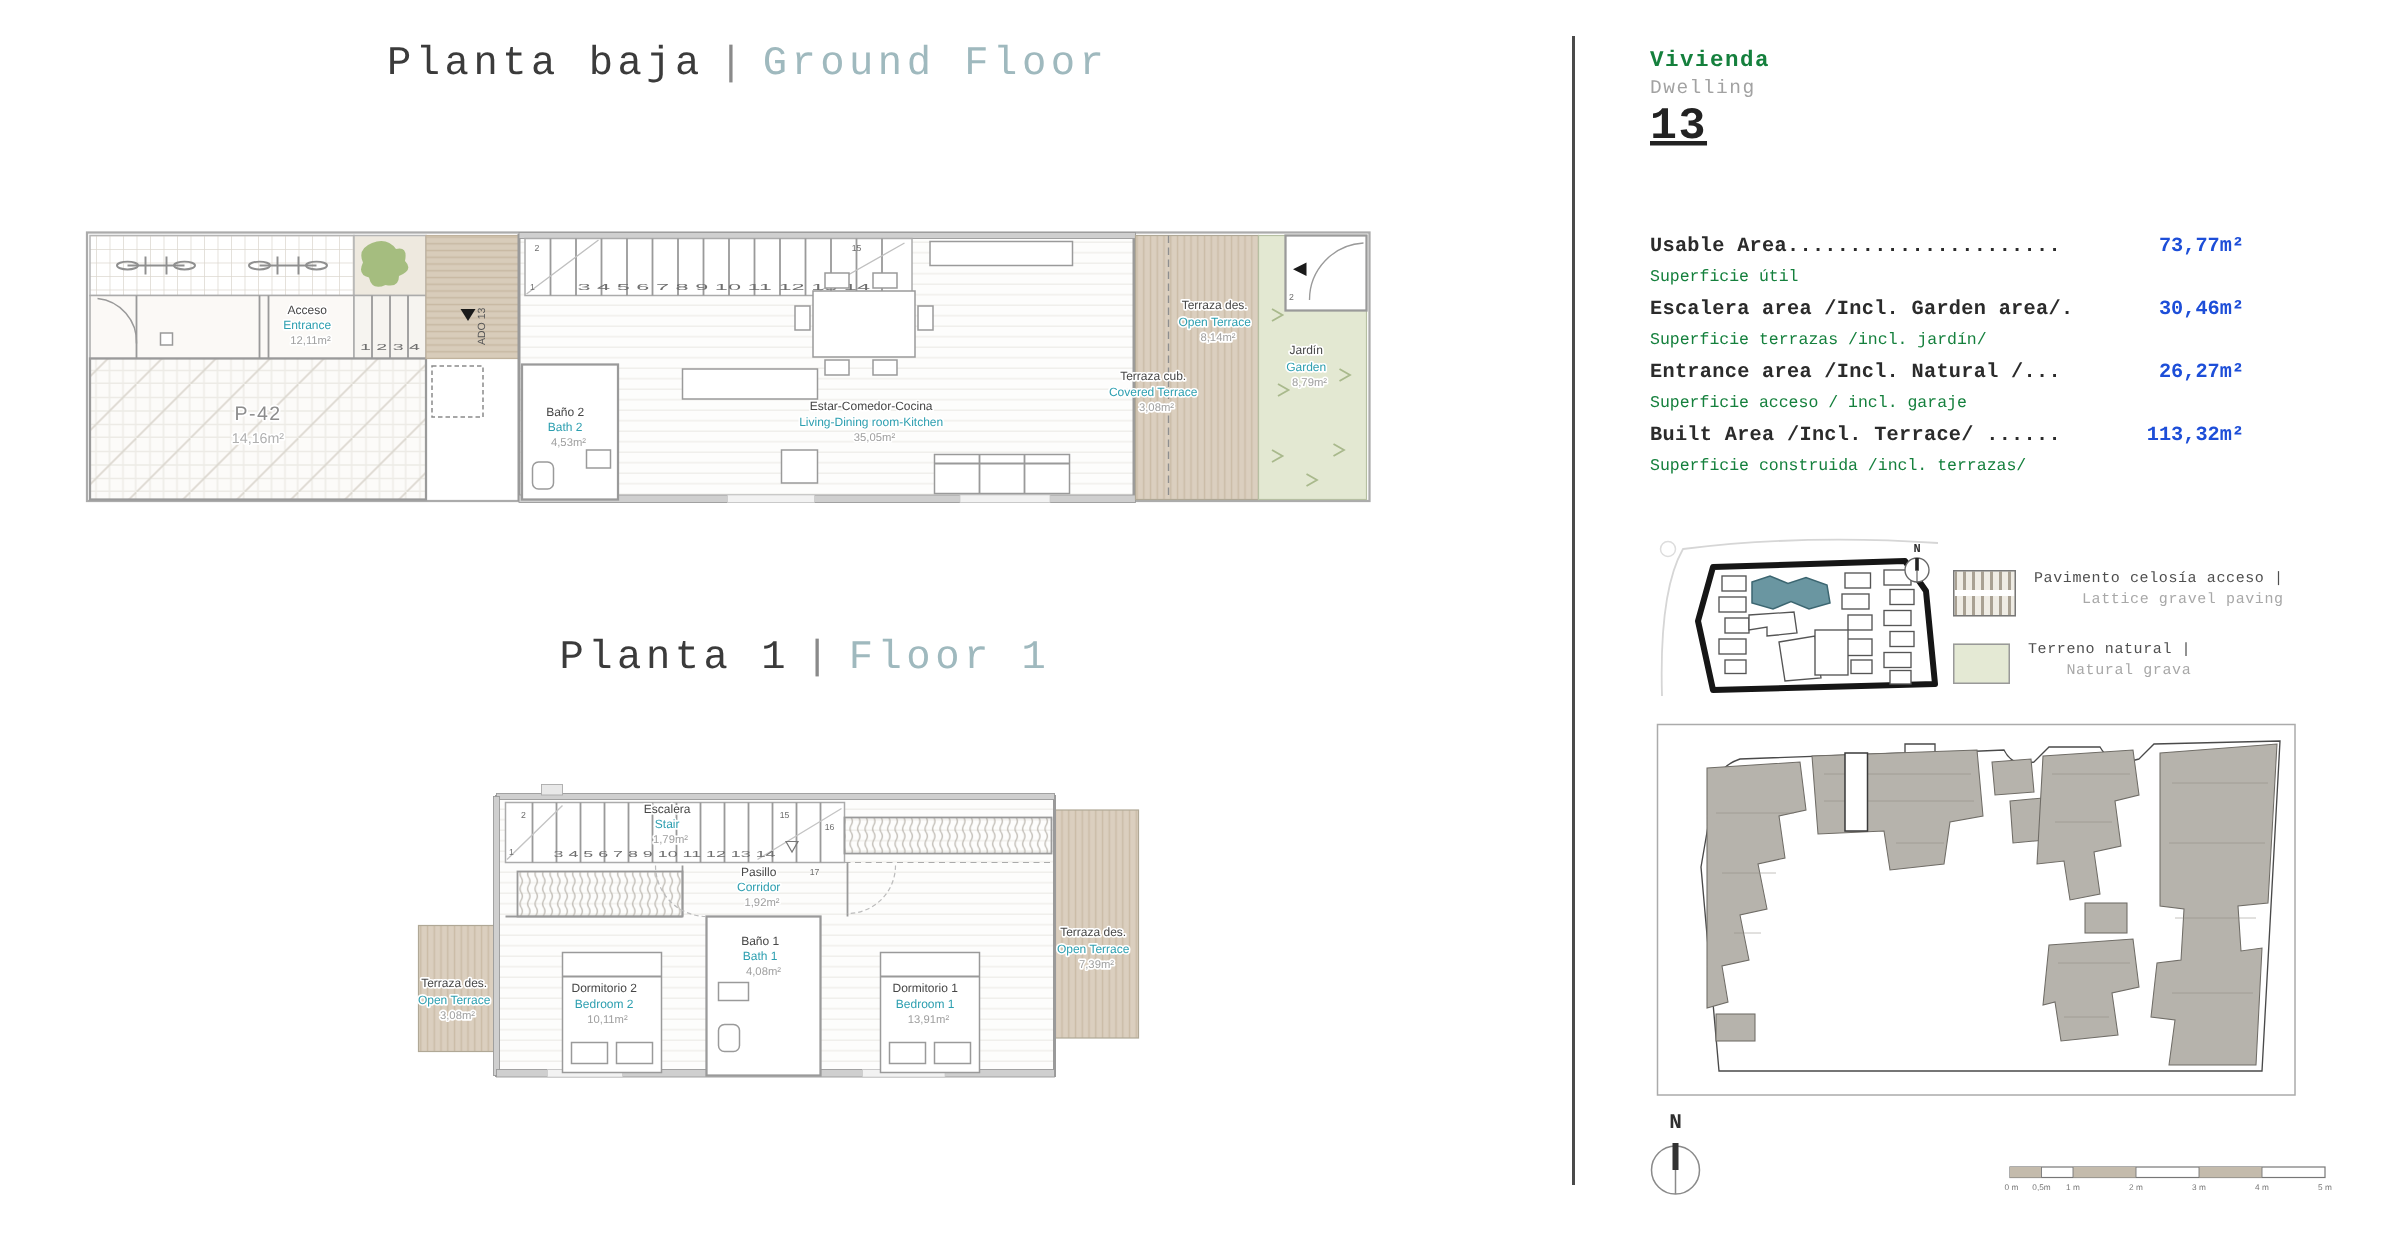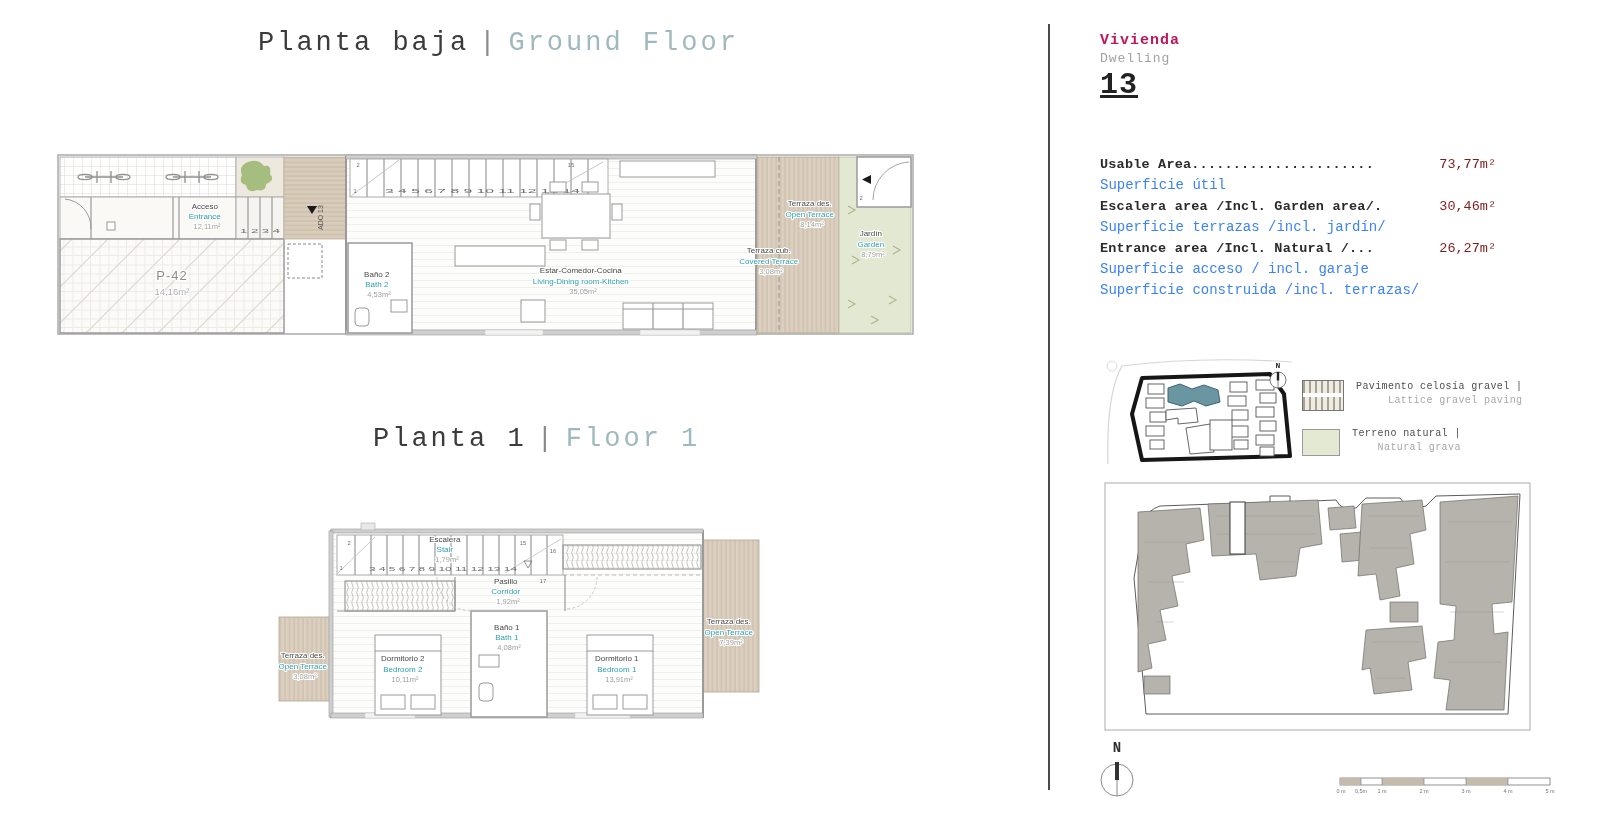--- a/index.html
+++ b/index.html
@@ -7,28 +7,28 @@
         font-family:"Liberation Mono","DejaVu Sans Mono",monospace;}
   .abs{position:absolute;}
 
   
   .title{font-size:27px;letter-spacing:3px;color:#3b3b3b;white-space:nowrap;}
   .title .sep{color:#8a8a8a;margin:0 10px;}
   .title .en{color:#9fb9be;}
 
   
   .divider{position:absolute;left:1048px;top:24px;width:2px;height:766px;background:#4a4a4a;}
-  .dw-es{font-size:15px;font-weight:700;letter-spacing:1px;color:#be185d;}
+  .dw-es{font-size:15px;font-weight:700;letter-spacing:1px;color:#15803d;}
   .dw-en{font-size:13px;letter-spacing:1px;color:#a2a2a2;margin-top:2px;}
   .dw-num{font-size:30px;font-weight:700;color:#222;margin-top:2px;letter-spacing:1px;text-decoration:underline;}
   .areas{width:396px;}
   .arow{display:flex;align-items:baseline;line-height:21px;white-space:nowrap;text-align:right;}
   .a-en{font-size:13.5px;font-weight:700;color:#2b2b2b;letter-spacing:0.2px;}
-  .a-val{font-size:13.5px;font-weight:400;color:#7f1d1d;margin-left:auto;}
-  .a-es{font-size:14px;color:#3b82f6;line-height:21px;white-space:nowrap;}
+  .a-val{font-size:13.5px;font-weight:700;color:#1d4ed8;margin-left:auto;}
+  .a-es{font-size:11px;color:#15803d;line-height:21px;white-space:nowrap;}
   .legend-item{display:flex;align-items:flex-start;margin-bottom:16px;}
   .swatch{flex:none;margin-right:12px;}
   .swatch.gravel{width:40px;height:29px;border:1px solid #777;background-color:#efece4;
     background-image:linear-gradient(to bottom,transparent 42%,#ffffff 42%,#ffffff 56%,transparent 56%),
                      repeating-linear-gradient(90deg,#a9a193 0 2px,transparent 2px 6px);}
   .swatch.natural{width:36px;height:25px;border:1px solid #999;background:#e4e9d4;margin-top:2px;}
   .l-es{font-size:10px;color:#4f4f4f;letter-spacing:0.4px;line-height:14px;}
   .l-en{font-size:10px;color:#a8a8a8;letter-spacing:0.4px;line-height:14px;text-align:right;}
 
   
@@ -330,20 +330,24 @@
     <div class="arow">
         <span class="a-en">Escalera area /Incl. Garden area/.</span>
         <span class="a-val">30,46m²</span>
       </div>
     <div class="a-es">Superficie terrazas /incl. jardín/</div>
     <div class="arow">
         <span class="a-en">Entrance area /Incl. Natural /...</span>
         <span class="a-val">26,27m²</span>
       </div>
     <div class="a-es">Superficie acceso / incl. garaje</div>
+    <div class="arow">
+        <span class="a-en">Built Area /Incl. Terrace/ ......</span>
+        <span class="a-val">113,32m²</span>
+      </div>
     <div class="a-es">Superficie construida /incl. terrazas/</div>
   </div>
 
   <svg class="abs" style="left:1102px;top:354px;" width="192" height="110" viewBox="0 0 192 110">
     <path d="M6 110 Q4 40 20 12 Q100 2 190 8" fill="none" stroke="#d6d6d6" stroke-width="1.2"></path>
     <path d="M196 12 Q202 60 196 108" fill="none" stroke="#d6d6d6" stroke-width="1.2"></path>
     <circle cx="10" cy="12" r="5" fill="none" stroke="#dddddd"></circle>
     <polygon points="40,24 168,20 182,40 188,102 40,106 30,60" fill="#ffffff" stroke="#161616" stroke-width="4" stroke-linejoin="round"></polygon>
     <g fill="#ffffff" stroke="#555555" stroke-width="0.9">
       <rect x="46" y="30" width="16" height="10"></rect>
@@ -372,21 +376,21 @@
       <circle cx="176" cy="26" r="8" fill="#ffffff" stroke="#666666" stroke-width="0.9"></circle>
       <rect x="174.8" y="18" width="2.4" height="8.5" fill="#222222"></rect>
       <path d="M176 26 V34" stroke="#666666" stroke-width="0.8"></path>
     </g>
   </svg>
 
   <div class="abs" style="left:1302px;top:380px;">
     <div class="legend-item">
       <div class="swatch gravel"></div>
       <div>
-        <div class="l-es">Pavimento celosía gravel |</div>
+        <div class="l-es">Pavimento celosía acceso |</div>
         <div class="l-en">Lattice gravel paving</div>
       </div>
     </div>
     <div class="legend-item">
       <div class="swatch natural"></div>
       <div>
         <div class="l-es">Terreno natural |</div>
         <div class="l-en">Natural grava</div>
       </div>
     </div>

